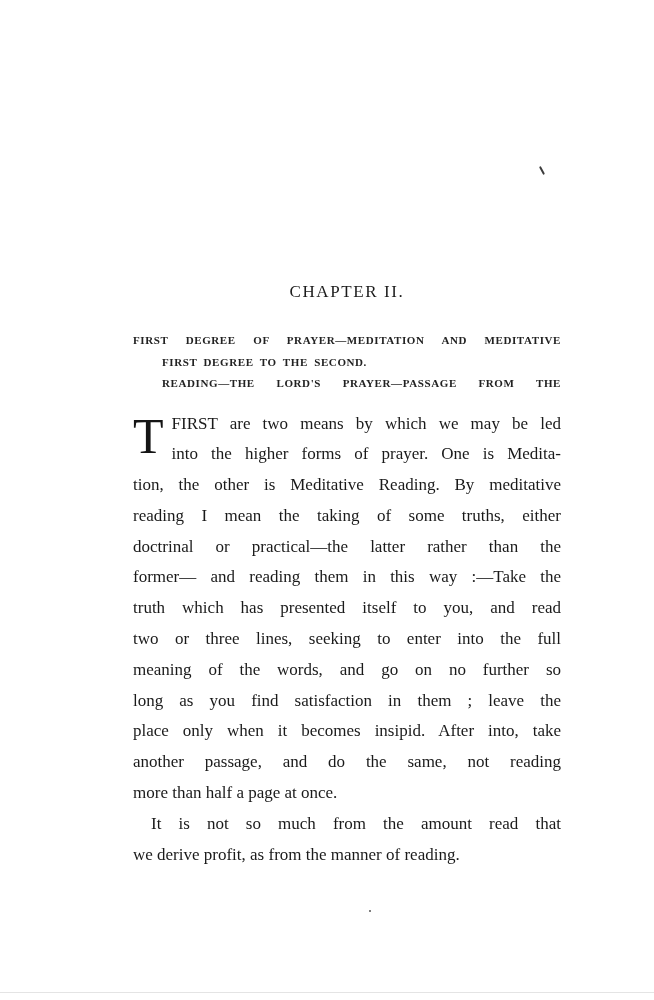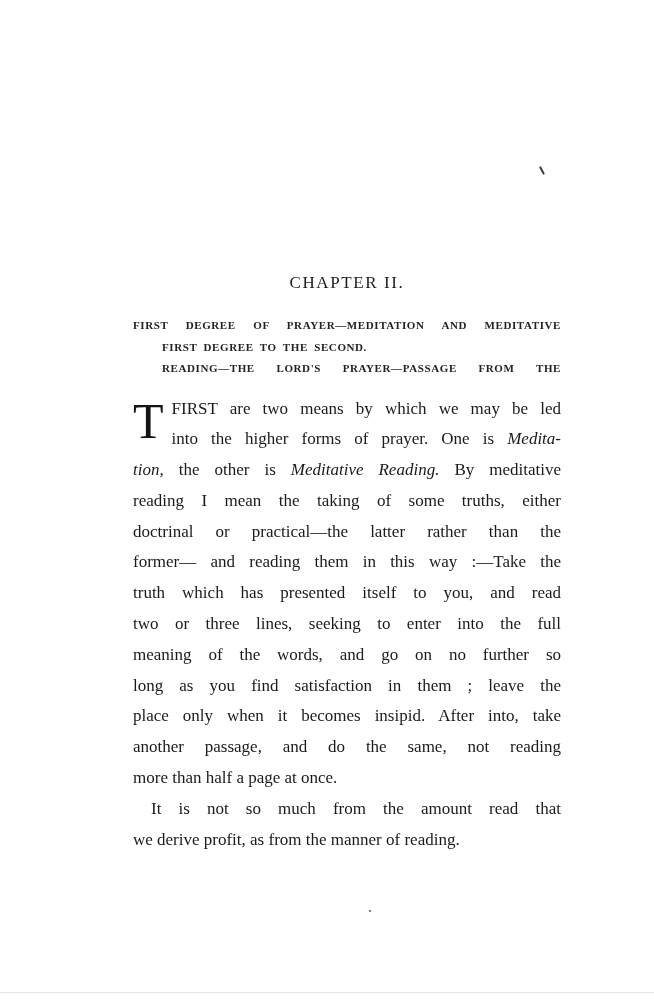--- a/index.html
+++ b/index.html
@@ -8,33 +8,33 @@
     height: 1000px;
     background: #ffffff;
     position: relative;
     overflow: hidden;
     font-family: "Liberation Serif", serif;
     color: #1d1d1d;
   }
   .page-block {
     position: absolute;
     left: 133px;
-    top: 3px;
+    top: 12px;
     width: 428px;
   }
   .chapter-title {
     margin-top: 270px;
     text-align: center;
     font-size: 17px;
     line-height: 20px;
     letter-spacing: 1.6px;
     color: #1b1b1b;
   }
   .chapter-subtitle {
-    margin-top: 22px;
+    margin-top: 28px;
     font-weight: bold;
     font-size: 11px;
     letter-spacing: 0.6px;
     word-spacing: 3px;
     line-height: 21.5px;
     color: #222;
     font-family: Liberation Serif, serif;
   }
   .chapter-subtitle .line.indent { padding-left: 29px; text-indent: 0; }
   .page-body {
@@ -44,21 +44,21 @@
     color: #1a1a1a;
   }
   .paragraph { margin: 0; }
   .paragraph::after { content: ""; display: block; clear: both; }
   .line {
     text-align: justify;
     text-align-last: justify;
   }
   .line.last { text-align-last: left; }
   .line.indent { text-indent: 18px; }
-  .it { font-style: italic; }
+  .it { }
   .drop-cap {
     float: left;
     font-size: 50px;
     line-height: 46px;
     height: 57px;
     margin: 4px 8px 0 0;
     color: #151515;
   }
   .stray-mark {
     position: absolute;

